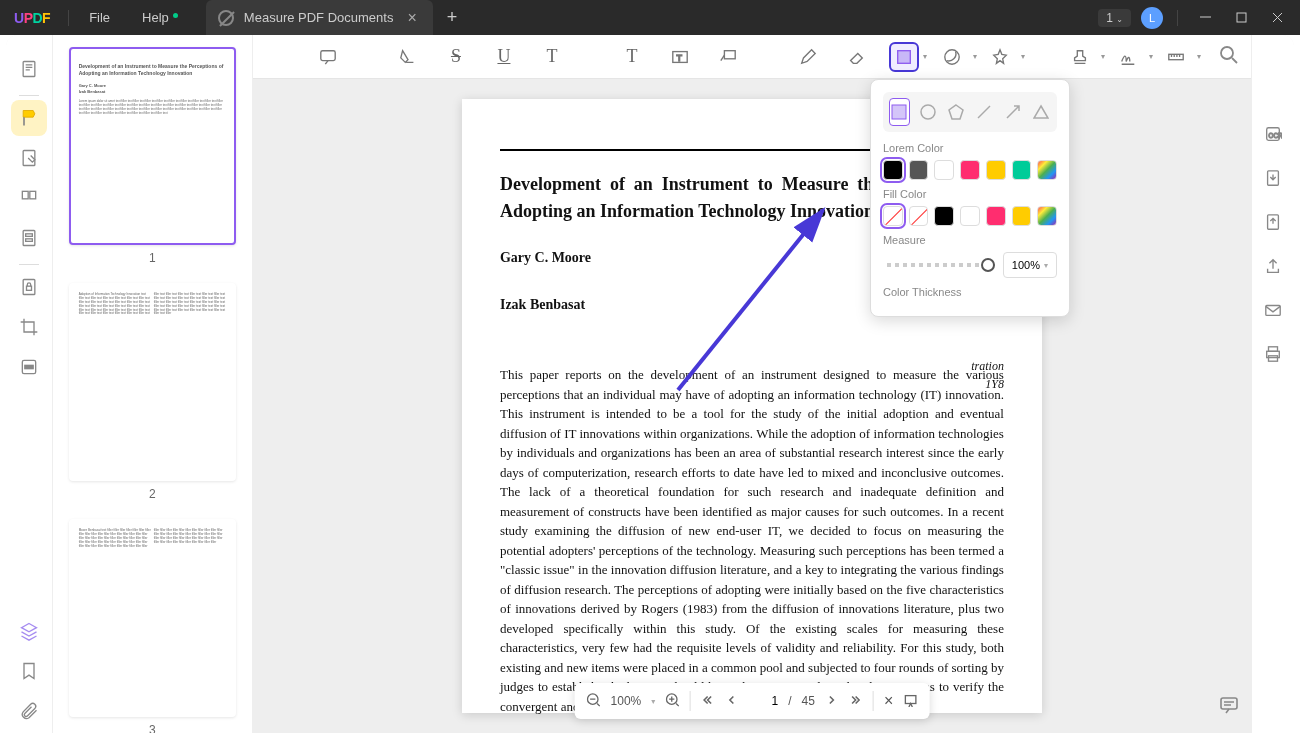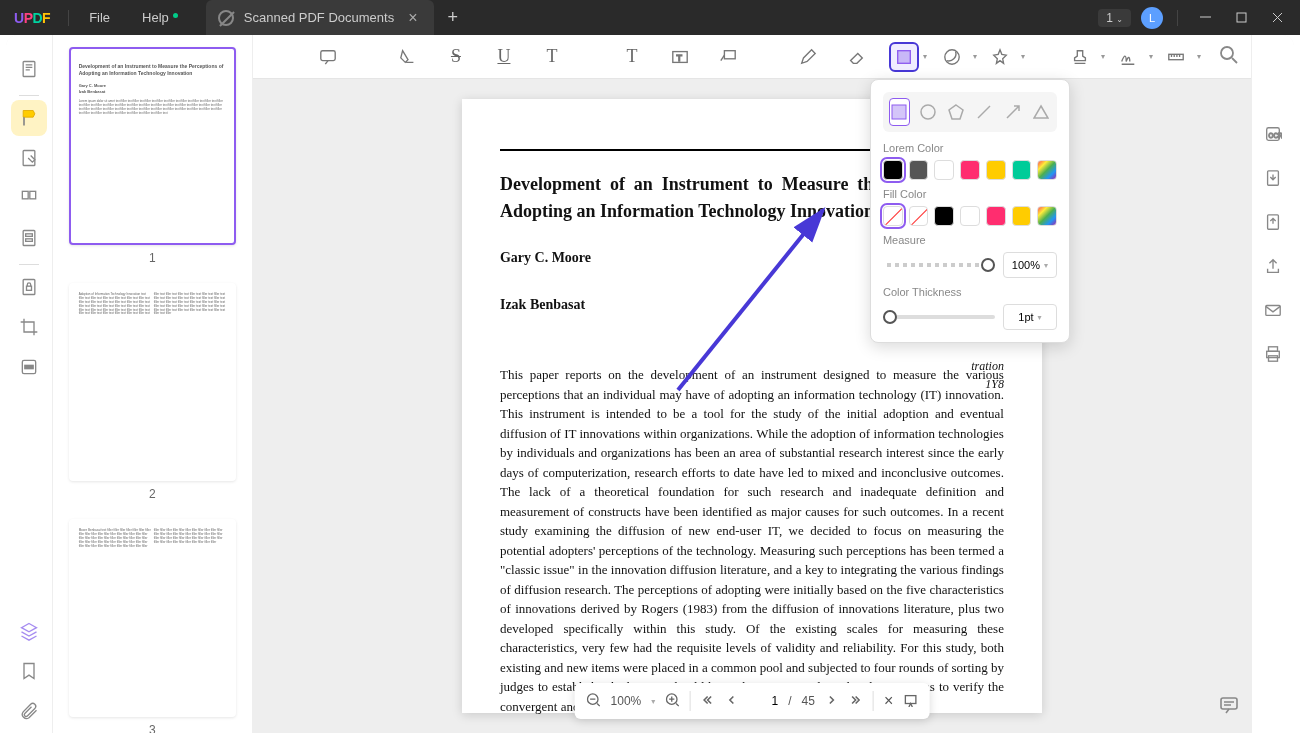--- a/index.html
+++ b/index.html
@@ -93,21 +93,21 @@
     <span class="u">U</span>
       <span class="p">P</span>
       <span class="d">D</span>
       <span class="f">F</span>
   </div>
   <div class="divider-v"></div>
   <div class="menu-item">File</div>
   <div class="menu-item"><span>Help</span><span class="help-dot"></span></div>
   <div class="tab">
     <span class="tab-icon"></span>
-    <span>Scanned PDF Documents</span>
+    <span>Measure PDF Documents</span>
     <span class="tab-close">×</span>
   </div>
   <div class="tab-add">+</div>
   <div class="titlebar-right">
     <div class="version-badge"><span>1</span> <span style="font-size:8px">⌄</span></div>
     <div class="avatar">L</div>
     <div class="divider-v"></div>
     <div class="win-btn">
         <svg viewBox="0 0 11 11">
           <path d="M0 5 h11" stroke="#ccc" stroke-width="1"></path>
@@ -365,26 +365,20 @@
         <div class="swatch" style="background:linear-gradient(135deg,#ff5252,#ffeb3b,#4caf50,#2196f3,#9c27b0)"></div>
       </div>
       <div class="popup-label">Measure</div>
       <div class="slider-row opacity">
         <div class="slider">
             <div class="slider-thumb"></div>
           </div>
         <div class="value-box">100%</div>
       </div>
       <div class="popup-label">Color Thickness</div>
-      <div class="slider-row thickness">
-        <div class="slider" style="background:#ddd">
-            <div class="slider-thumb"></div>
-          </div>
-        <div class="value-box">1pt</div>
-      </div>
     </div>
 
     <svg class="red-arrow" style="top:165px;left:415px" width="170" height="200">
       <defs>
           <marker id="ah" markerWidth="10" markerHeight="10" refX="8" refY="3" orient="auto">
             <polygon points="0 0, 9 3, 0 6" fill="#4838d6"></polygon>
           </marker>
         </defs>
       <line x1="10" y1="190" x2="155" y2="10" stroke="#4838d6" stroke-width="4" marker-end="url(#ah)"></line>
     </svg>

